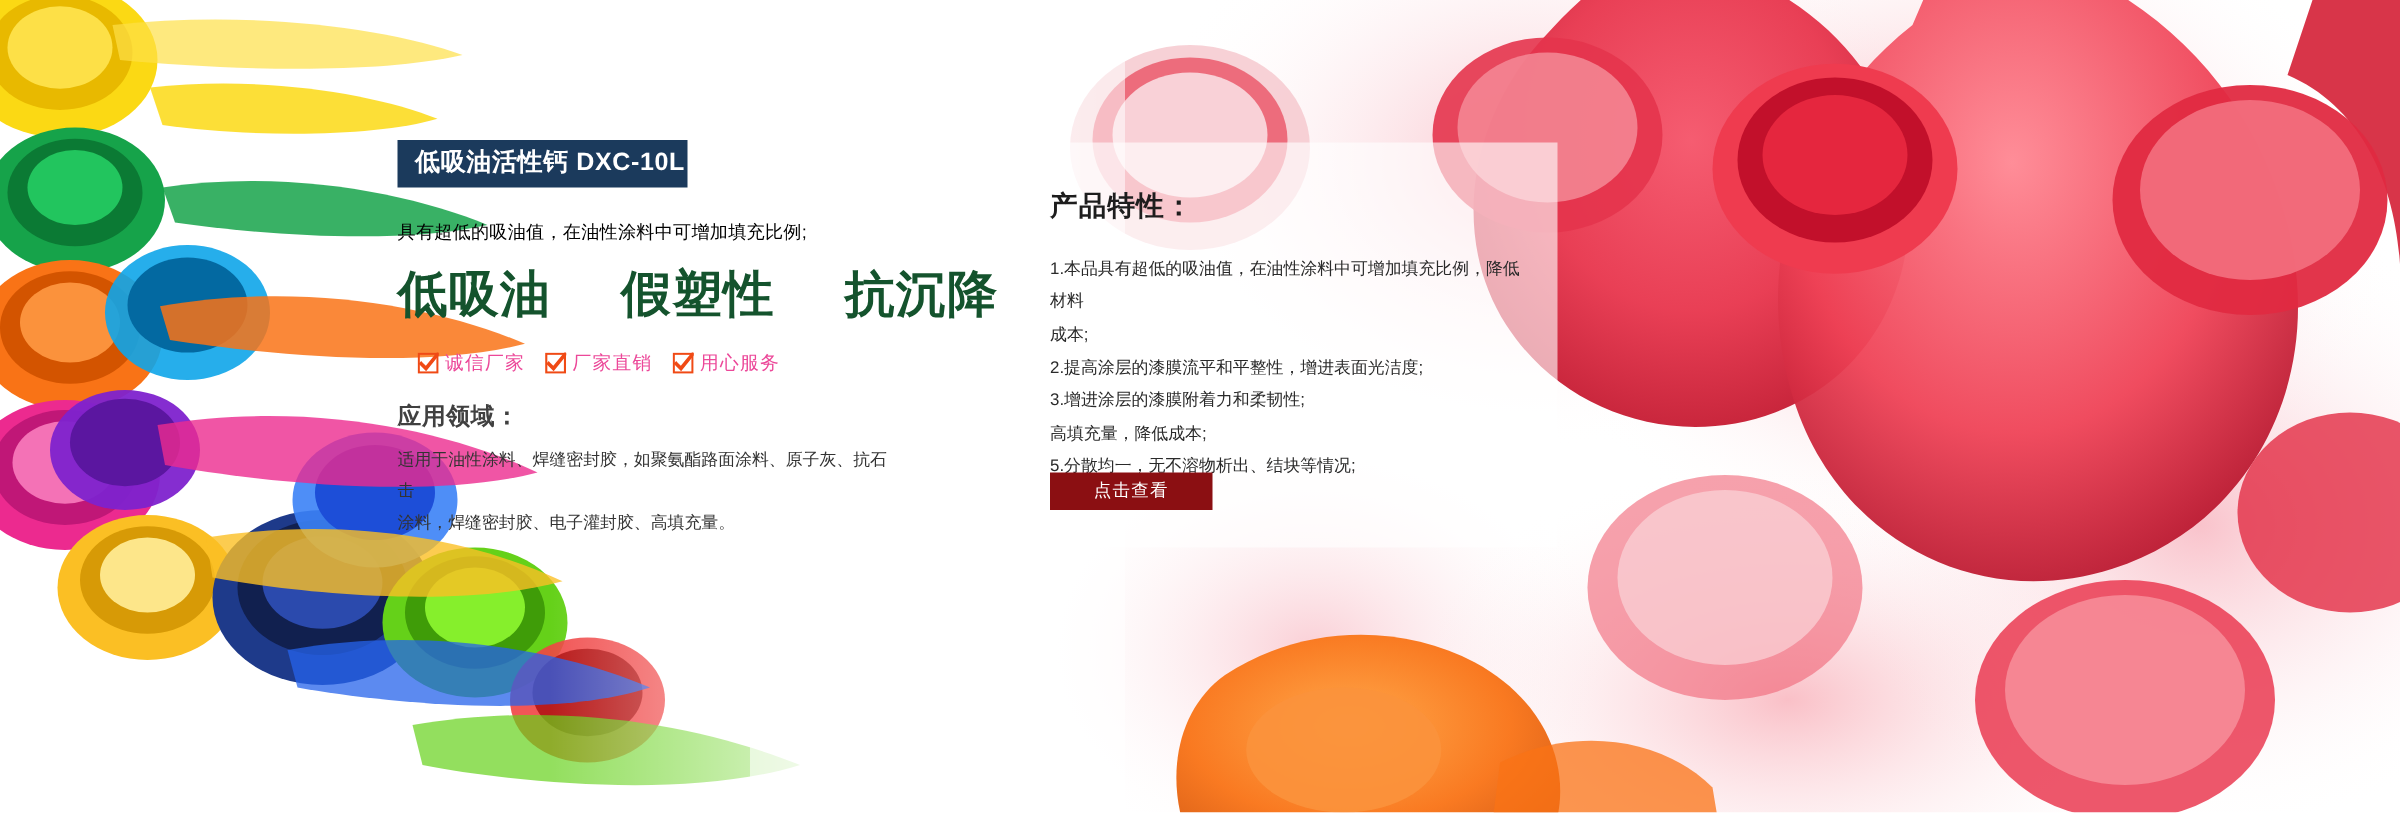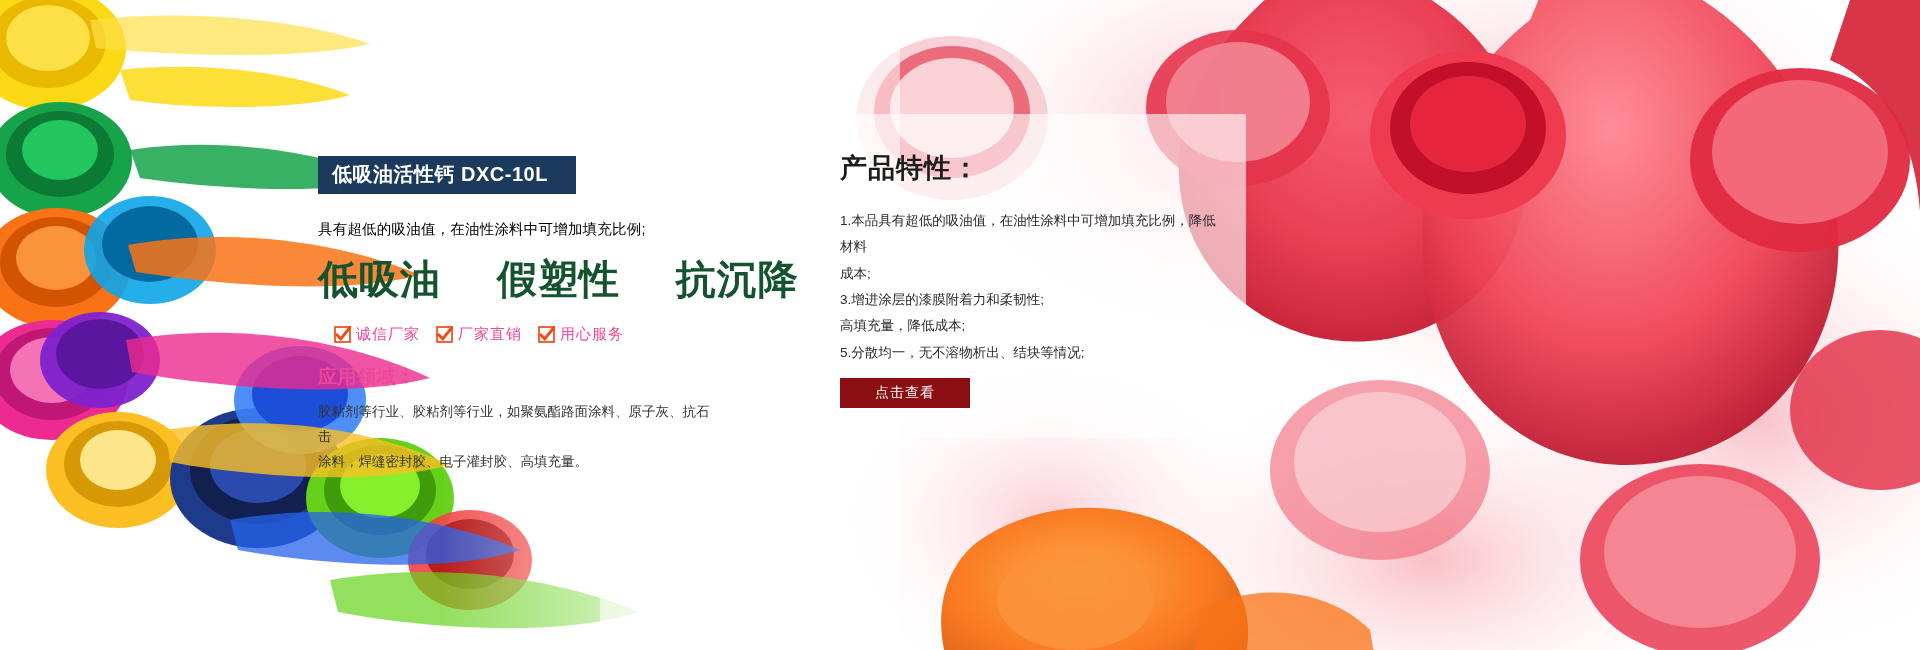--- a/index.html
+++ b/index.html
@@ -21,24 +21,23 @@
     width:420px;
     z-index:20;
   }
   .title-badge {
     display:inline-block;
     background:#1b3a5c;
     color:#ffffff;
     font-size:20px;
     font-weight:bold;
     letter-spacing:0.5px;
-    padding:7px 28px 8px 14px;
+    padding:7px 2px 8px 14px;
     line-height:1.15;
     white-space:nowrap;
-    margin-top:44px;
   }
   .sub-line {
     margin-top:26px;
     font-size:14.5px;
     color:#000000;
     letter-spacing:0.2px;
     white-space:nowrap;
   }
   .headline {
     margin-top:13px;
@@ -64,42 +63,42 @@
   .badge-label {
     font-size:15px;
     color:#ec4899;
     letter-spacing:1px;
   }
 
   .section-title {
     margin-top:20px;
     font-size:19px;
     font-weight:bold;
-    color:#ec4899;
+    color:#404040;
     letter-spacing:0.5px;
   }
   .section-body {
     margin-top:10px;
     font-size:13.5px;
     color:#333333;
     line-height:1.85;
     width:400px;
   }
 
   
   .right-panel {
     position:absolute;
     left:806px; top:114px;
     width:440px; height:324px;
     background:rgba(255,255,255,0.62);
     z-index:20;
     padding:36px 30px 0 34px;
   }
   .panel-title {
-    font-size:27px;
+    font-size:22px;
     font-weight:bold;
     color:#1d1d1d;
     letter-spacing:1px;
   }
   .panel-list {
     margin-top:22px;
     font-size:13.5px;
     color:#2a2a2a;
     line-height:1.95;
     width:380px;
@@ -315,33 +314,34 @@
           <path d="M3.5 10.5 L8 15 L19 1.5" fill="none" stroke="#f04a15" stroke-width="3.4" stroke-linecap="square"></path>
         </svg>
         <span class="badge-label">用心服务</span>
       </div>
 
     </div>
 
     <div class="section-title">应用领域：</div>
 
     <div class="section-body">
-      <div>胶粘剂等行业、胶粘剂等行业，如聚氨酯路面涂料、原子灰、抗石击</div>
+      <div>适用于油性涂料、焊缝密封胶，如聚氨酯路面涂料、原子灰、抗石击</div>
       <div>涂料，焊缝密封胶、电子灌封胶、高填充量。</div>
     </div>
 
   </div>
 
   <div class="right-panel">
 
     <div class="panel-title">产品特性：</div>
 
     <div class="panel-list">
       <p>1.本品具有超低的吸油值，在油性涂料中可增加填充比例，降低材料</p>
       <p>成本;</p>
+      <p>2.提高涂层的漆膜流平和平整性，增进表面光洁度;</p>
       <p>3.增进涂层的漆膜附着力和柔韧性;</p>
       <p>高填充量，降低成本;</p>
       <p>5.分散均一，无不溶物析出、结块等情况;</p>
     </div>
 
     <button class="cta-button">点击查看</button>
 
   </div>
 
 </div>

